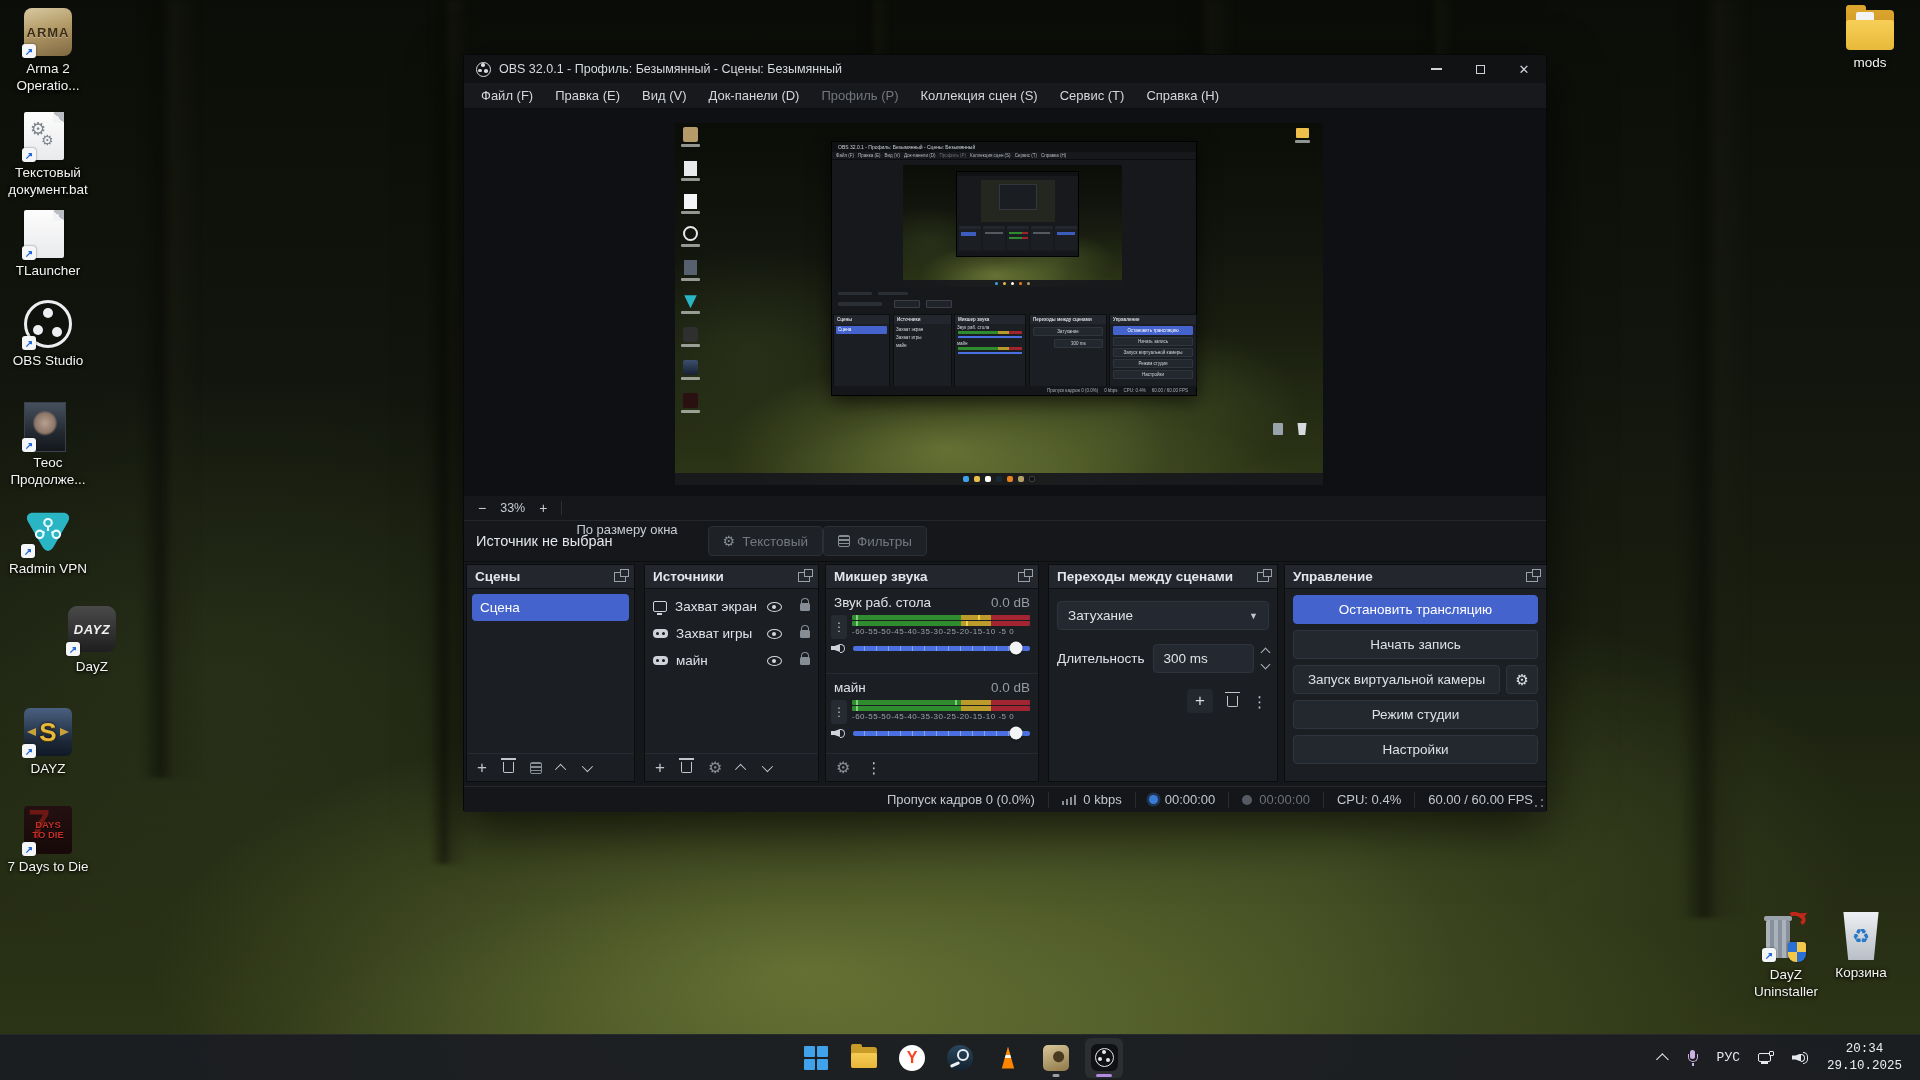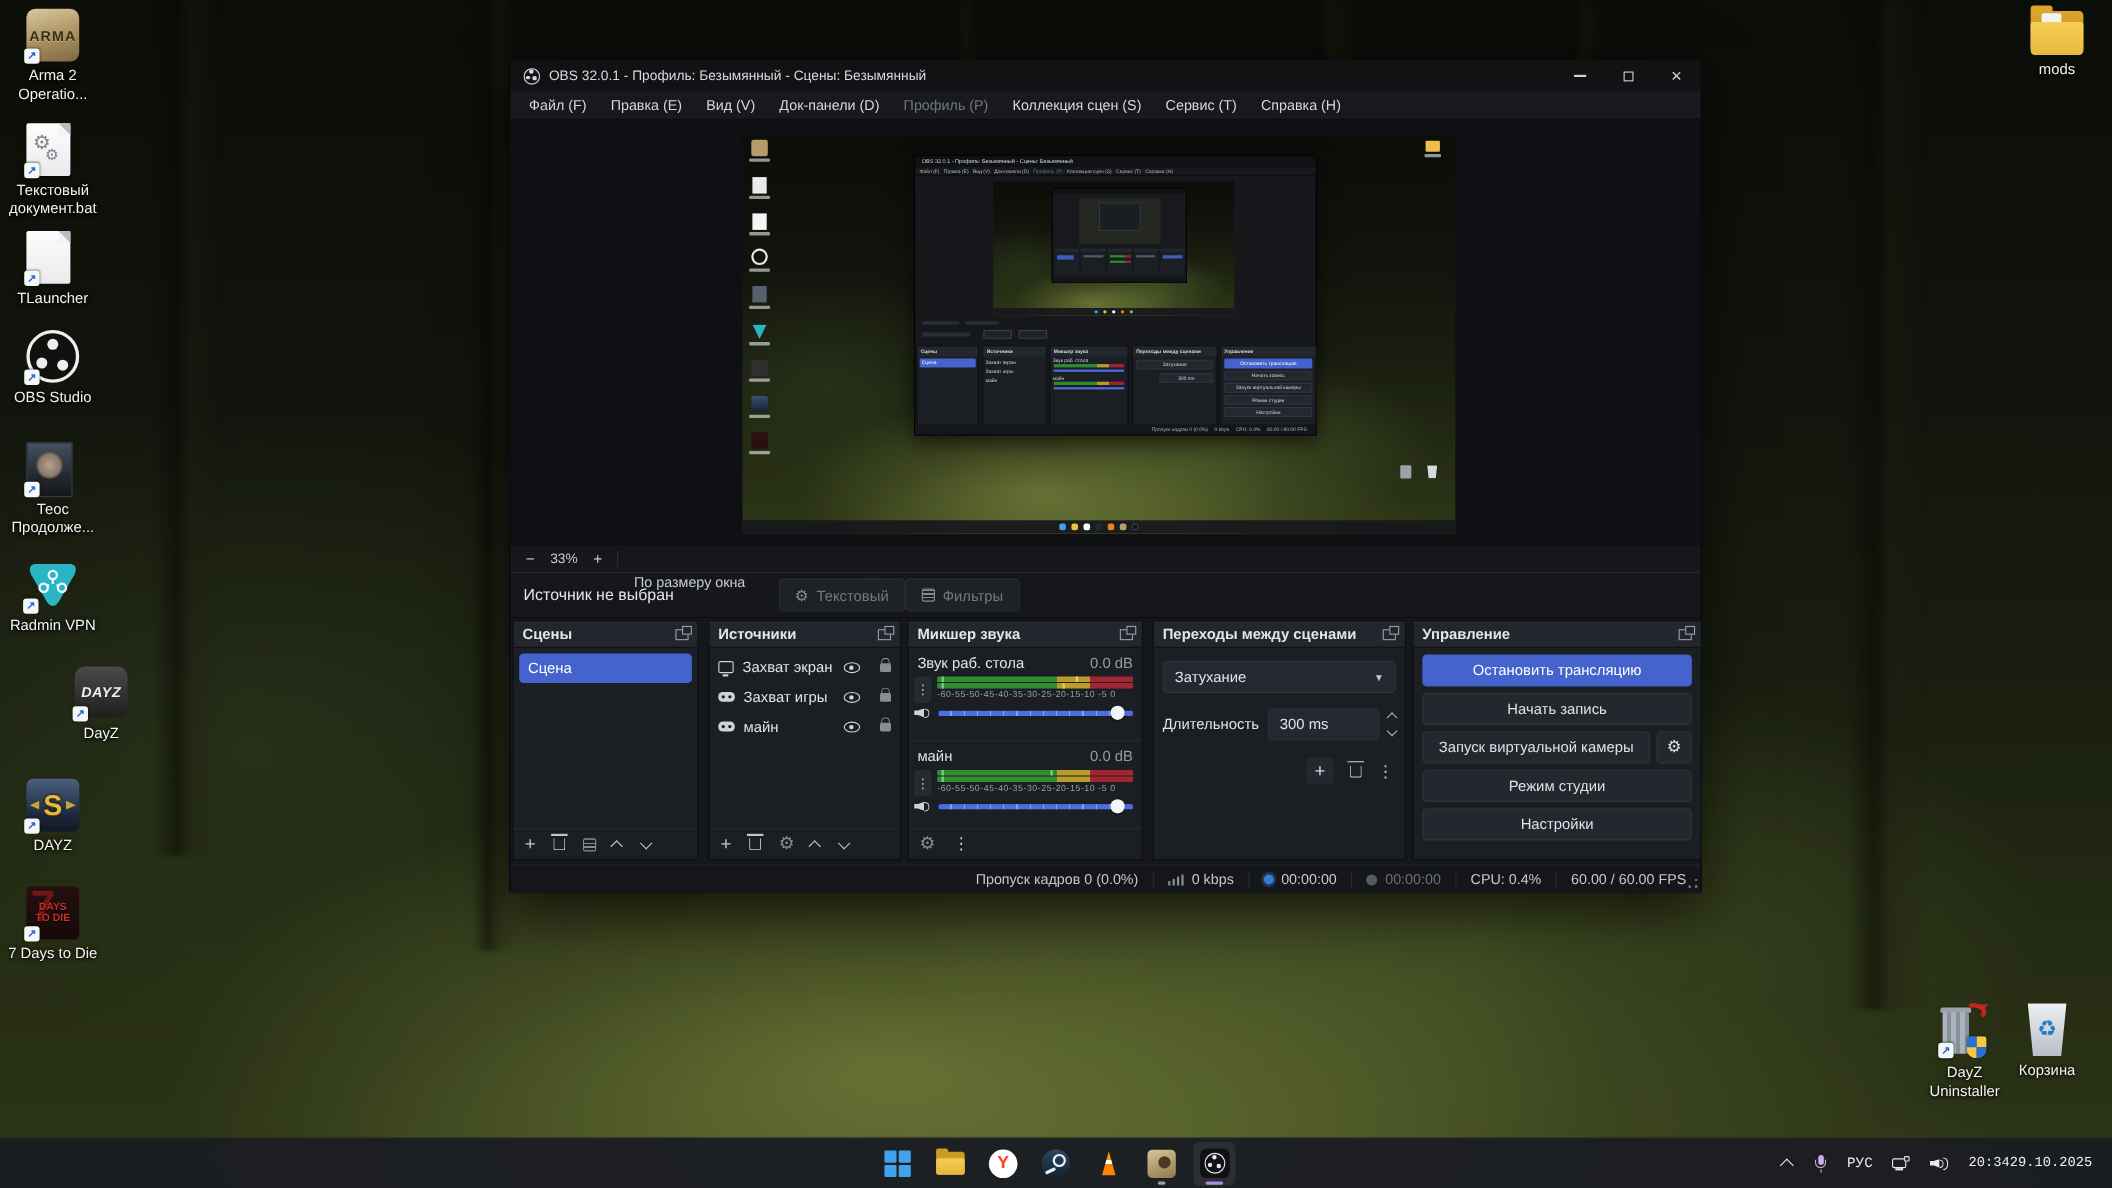--- a/index.html
+++ b/index.html
@@ -367,21 +367,21 @@
   .net-ic .base { position:absolute; left:3px; bottom:0; width:7px; height:1.6px;
     background:#e6e9ee; }
   .spk2 { position:relative; width:17px; height:14px; }
   .spk2 .b { position:absolute; left:0; top:3px; width:9px; height:8px; background:#e6e9ee;
     clip-path:polygon(0 25%,40% 25%,100% 0,100% 100%,40% 75%,0 75%); }
   .spk2 .w1 { position:absolute; left:9px; top:3px; width:4px; height:8px;
     border:1.5px solid #e6e9ee; border-left:none; border-radius:0 8px 8px 0; }
   .spk2 .w2 { position:absolute; left:11.5px; top:1px; width:5px; height:12px;
     border:1.5px solid #e6e9ee; border-left:none; border-radius:0 10px 10px 0; }
   #tray-clock { text-align:right; font-size:12.5px; line-height:1.35; color:#eceef2;
-    padding-right:14px; }
+    padding-right:14px;flex-direction:column; }
 </style>
 </head>
 <body>
 
 <div id="wallpaper" class="abs wp">
   <div class="trunk" style="left:140px;width:60px;"></div>
   <div class="trunk" style="left:430px;width:40px;height:80%;"></div>
   <div class="trunk" style="left:1180px;width:55px;"></div>
   <div class="trunk" style="left:1420px;width:34px;height:65%;"></div>
   <div class="trunk" style="left:1680px;width:70px;height:85%;"></div>

